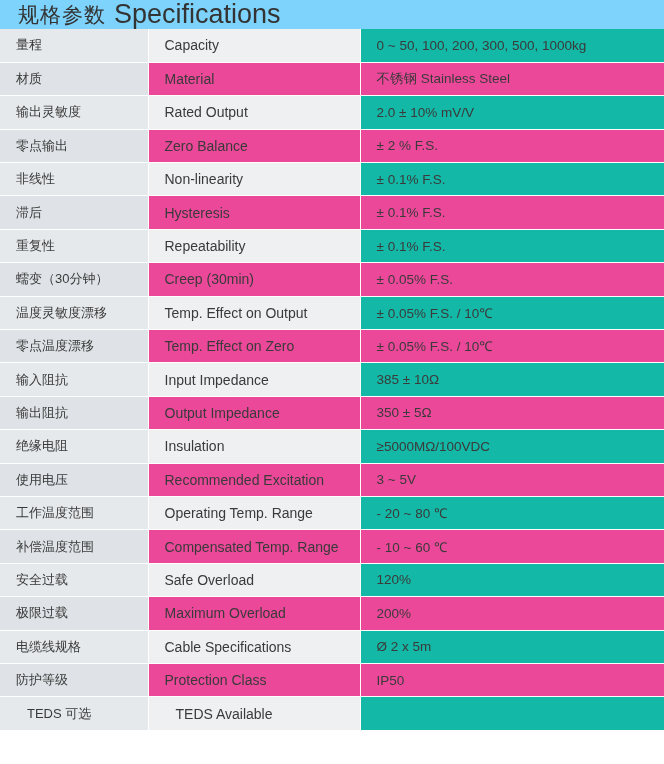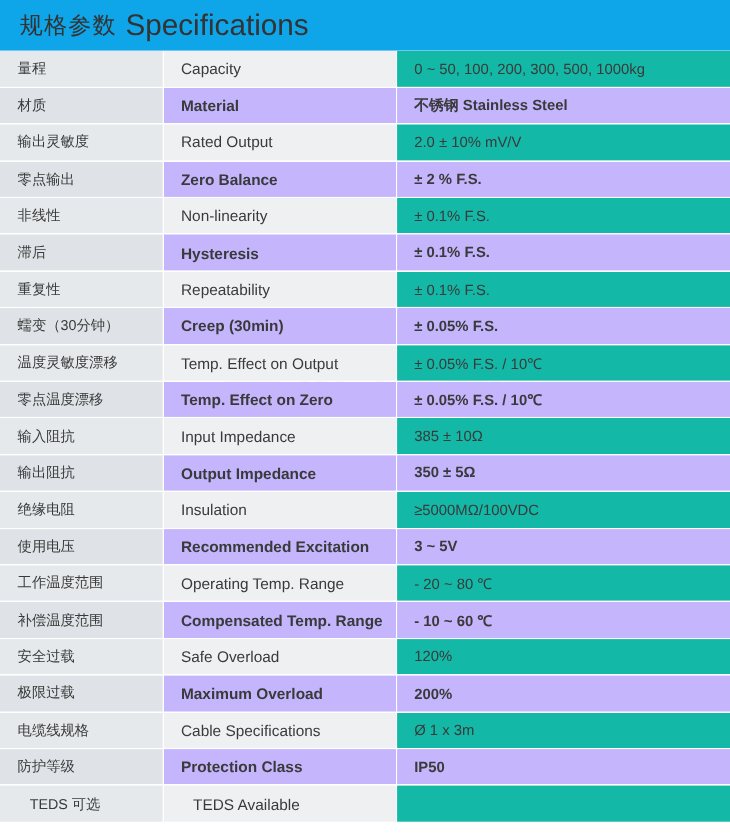--- a/index.html
+++ b/index.html
@@ -31,22 +31,22 @@
     font-weight: bold;
     letter-spacing: 4px;
     color: #e3e8ef;
     opacity: 0.9;
     pointer-events: none;
     z-index: 0;
     white-space: nowrap;
     font-family: "DejaVu Sans", sans-serif;
   }
   .title-bar {
-    height: 46px;
-    background: #0ea5e9;
+    height: 29px;
+    background: #7dd3fc;
     display: flex;
     align-items: center;
     padding-left: 18px;
     box-sizing: border-box;
     position: relative;
     z-index: 2;
   }
   .title-cn {
     font-size: 21px;
     color: #333333;
@@ -91,21 +91,21 @@
     background: #eef0f2;
     font-size: 14px;
   }
   table.spec td.col-val {
     background: #14b8a6;
     font-size: 13.5px;
     border-right: none;
   }
   table.spec tr.alt td.col-cn { background: #dfe3e7; }
   table.spec tr.alt td.col-en,
-  table.spec tr.alt td.col-val { background: #c4b5fd; font-weight: bold; }
+  table.spec tr.alt td.col-val { background: #ec4899; }
   table.spec tr:last-child td { border-bottom: none; padding-left: 27px; }
 </style>
 </head>
 <body>
 
 <div class="spec-wrap">
 
   <div class="watermark">力准传感</div>
 
   <div class="title-bar">
@@ -206,21 +206,21 @@
           <td class="col-val">120%</td>
         </tr>
         <tr class="alt">
           <td class="col-cn">极限过载</td>
           <td class="col-en">Maximum Overload</td>
           <td class="col-val">200%</td>
         </tr>
         <tr>
           <td class="col-cn">电缆线规格</td>
           <td class="col-en">Cable Specifications</td>
-          <td class="col-val">Ø 1 x 3m</td>
+          <td class="col-val">Ø 2 x 5m</td>
         </tr>
         <tr class="alt">
           <td class="col-cn">防护等级</td>
           <td class="col-en">Protection Class</td>
           <td class="col-val">IP50</td>
         </tr>
         <tr>
           <td class="col-cn">TEDS 可选</td>
           <td class="col-en">TEDS Available</td>
           <td class="col-val"></td>

